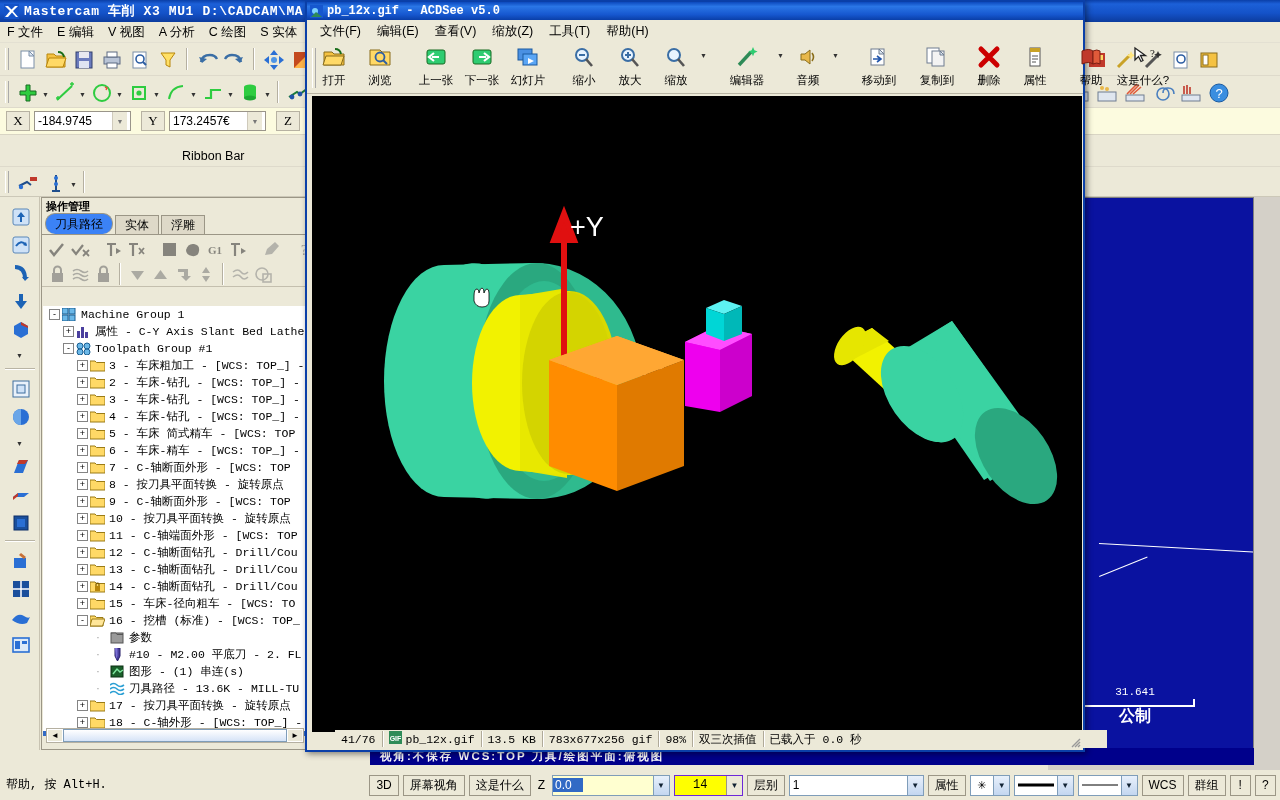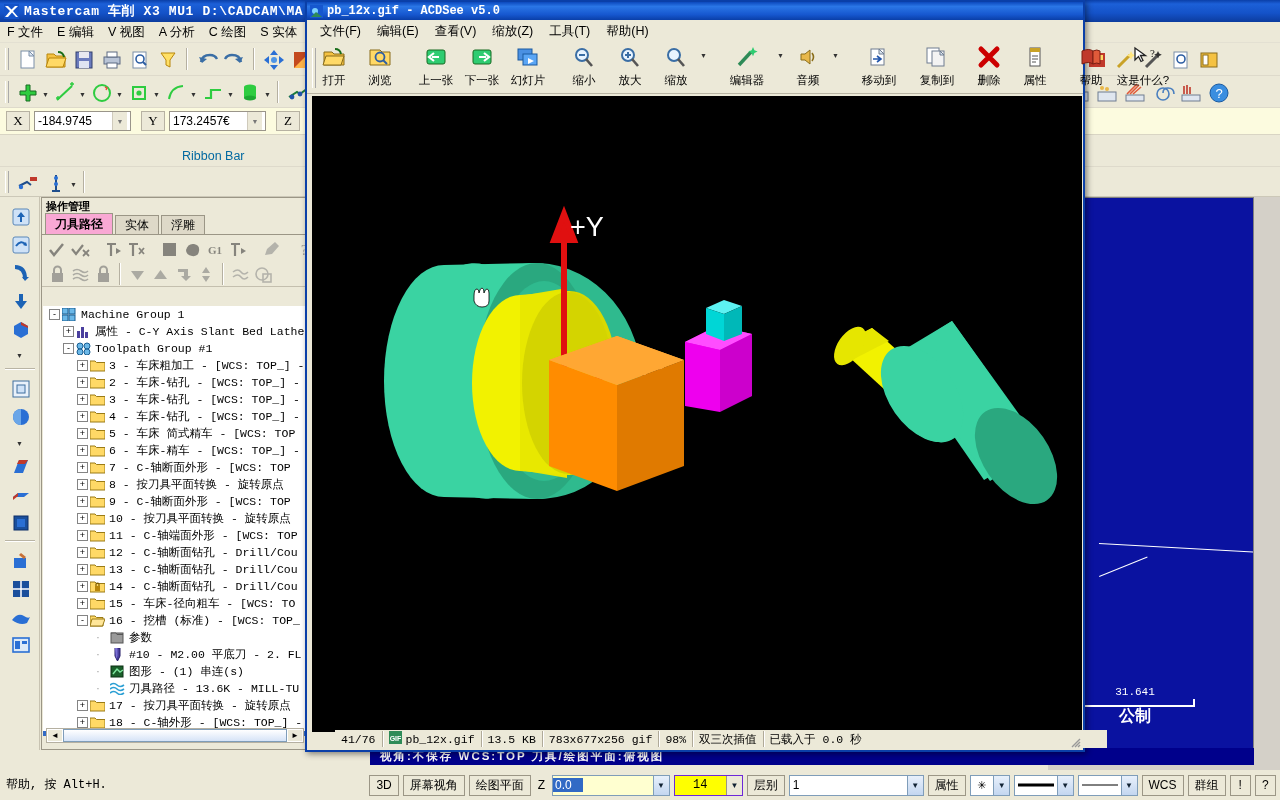--- a/index.html
+++ b/index.html
@@ -46,21 +46,21 @@
     font-size:13px; margin-right:4px; }
   .coordbox{ height:20px; background:#fff; border:1px solid #9a958a; display:flex;
     align-items:center; font-size:12px; padding:0 3px; margin-right:10px; }
   .coordbox .val{ width:74px; }
   .coordbox .dd{ width:15px; height:18px; background:#ece9d8; border-left:1px solid #cfcabb;
     display:flex;align-items:center;justify-content:center; font-size:7px; color:#777;}
 
   .ribbonbar{ position:absolute; left:0; top:135px; width:1280px; height:32px;
     background:#ece9d8; display:flex; align-items:center; justify-content:flex-start;
     border-bottom:1px solid #dedacb; }
-  .ribbonbar .lbl{ position:absolute; left:182px; color:#0369a1; font-size:12.5px;margin-top:10px; }
+  .ribbonbar .lbl{ position:absolute; left:182px; color:#000000; font-size:12.5px;margin-top:10px; }
 
   .mc-tb3{ position:absolute; left:0; top:167px; width:1280px; height:30px;
     background:#ece9d8; display:flex; align-items:center; border-bottom:1px solid #ccc8b8;}
 
   
   .mc-lefttb{ position:absolute; left:0; top:197px; width:40px; height:553px;
     background:#ece9d8; border-right:1px solid #c8c3b2; padding-top:5px;
     display:flex; flex-direction:column; align-items:center; }
   .mc-lefttb .ico{ margin:2px 0; }
   .vsep{ width:30px;height:1px; background:#b9b4a4; margin:4px 0 5px; box-shadow:0 1px 0 #fff;}
@@ -74,22 +74,22 @@
 
   
   .opman{ position:absolute; left:41px; top:197px; width:274px; height:553px;
     background:#ece9d8; border:1px solid #9b9686; }
   .opman-hdr{ height:16px; background:#ece9d8; font-size:11px; font-weight:bold;
     padding-left:4px; color:#000; line-height:16px; }
   .opman-tabs{ height:21px; display:flex; align-items:flex-end; padding-left:3px;
     border-bottom:1px solid #9b9686; }
   .optab{ height:19px; padding:1px 9px 0; font-size:12px; background:#ded9c8;
     border:1px solid #9b9686; border-bottom:none; margin-right:2px; line-height:17px; }
-  .optab.active{ background:#f9a8d4; height:21px; line-height:19px; font-weight:bold;
-    position:relative; z-index:2; }
+  .optab.active{ background:#3b82f6; height:21px; line-height:19px; font-weight:normal;
+    position:relative; z-index:2;border-radius:10px; }
   .opman-tb{ height:26px; display:flex; align-items:center; padding-left:3px;
     background:#ece9d8; }
   .opman-tb2{ height:26px; display:flex; align-items:center; padding-left:3px;
     background:#ece9d8; border-bottom:1px solid #c4bfae; }
   .opman-tb .ico,.opman-tb2 .ico{ width:21px;height:21px; margin:0 1px; opacity:.55; }
 
   .tree{ position:absolute; left:1px; top:108px; width:272px; height:430px;
     background:#fff; overflow:hidden; font-family:"Liberation Mono", monospace; font-size:11.5px; }
   .trow{ height:17px; display:flex; align-items:center; white-space:nowrap; padding-left:2px;}
   .trow .pm{ width:11px;height:11px;border:1px solid #848484; background:#fff;
@@ -1034,21 +1034,21 @@
         <div class="unit">公制</div>
       </div>
     </div>
 
     <div class="mc-bluestat">视角:不保存   WCS:TOP   刀具/绘图平面:俯视图</div>
 
     <div class="mc-hstatus">
       <span style="width:384px"></span>
       <span class="sbtn">3D</span>
       <span class="sbtn">屏幕视角</span>
-      <span class="sbtn">绘图平面</span>
+      <span class="sbtn">这是什么</span>
       <span class="sbtn" style="border:none;background:transparent;padding:0 3px">Z</span>
       <span class="sfield" style="width:122px;background:#ffffd0">
         <span style="flex:1;padding-left:2px;background:#316ac5;color:#fff;width:30px;flex:none">0.0</span>
         <span style="flex:1"></span>
         <span class="ddb">▼</span>
       </span>
       <span class="sfield" style="width:72px;border:1px solid #6d28d9;background:#ffff00">
         <span style="flex:1;text-align:center;font-family:'Liberation Mono',monospace">14</span>
         <span class="ddb" style="background:#ece9d8;border-left:1px solid #9b9686">▼</span>
       </span>

